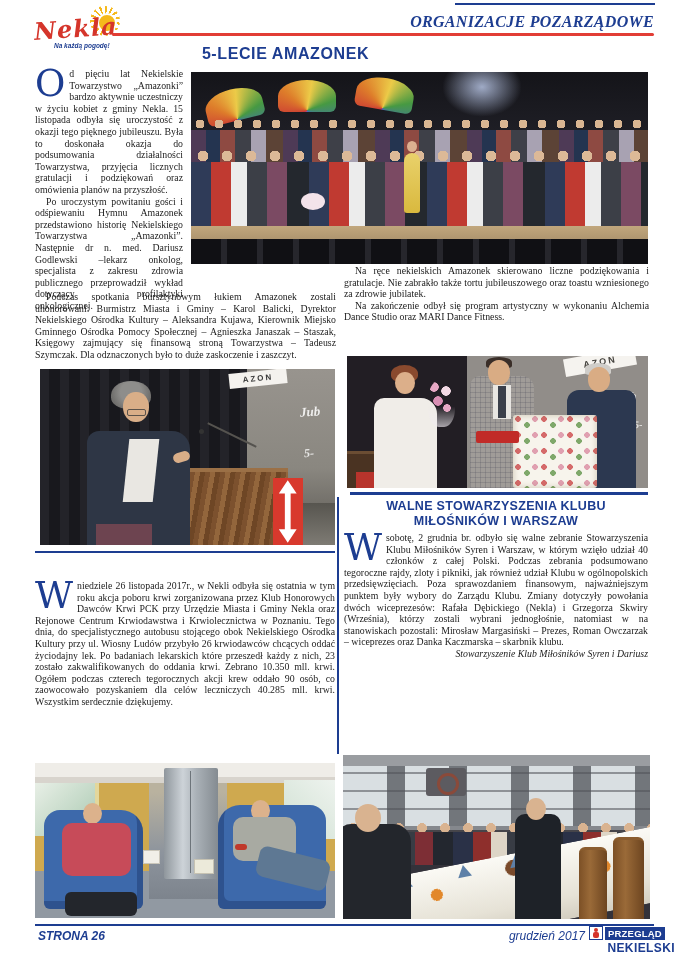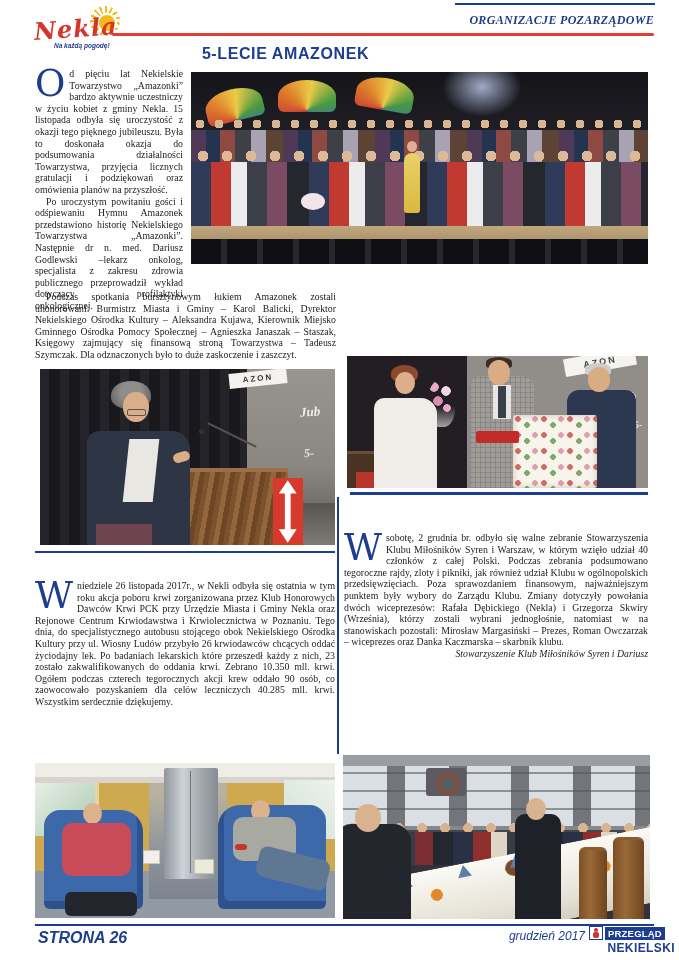--- a/index.html
+++ b/index.html
@@ -12,21 +12,21 @@
   .sun{position:absolute;left:62px;top:0px;width:30px;height:30px;
        background:repeating-conic-gradient(#f5b91c 0 9deg, transparent 9deg 24deg);border-radius:50%;}
   .sun-core{position:absolute;left:69px;top:7px;width:16px;height:16px;background:#f5b91c;border-radius:50%;
             border:2px solid #fff;}
   .logo-text{position:absolute;left:6px;top:8px;font-family:"DejaVu Serif",serif;font-style:italic;
              font-weight:bold;font-size:24px;color:#d5352b;transform:rotate(-4deg);letter-spacing:1px;}
   .logo-tag{position:absolute;left:26px;top:36px;font-family:"Liberation Sans",sans-serif;
             font-style:italic;font-weight:bold;font-size:6.5px;color:#1d3d91;}
   .topline-blue{left:455px;top:3px;width:200px;height:2px;background:#1d3d91;}
   .section-label{right:25px;top:13px;font-family:"Liberation Serif",serif;font-weight:bold;
-                 font-style:italic;font-size:12px;color:#1d3d91;letter-spacing:.3px;}
+                 font-style:italic;font-size:16px;color:#1d3d91;letter-spacing:.3px;}
   .red-line{left:112px;top:33px;width:542px;height:3px;background:#e23d35;border-radius:2px;}
 
   
   .h-main{left:0;top:45px;width:571px;text-align:center;font-family:"Liberation Sans",sans-serif;
           font-weight:bold;font-size:16px;color:#1d3d91;letter-spacing:.6px;}
   .h-sub{font-family:"Liberation Sans",sans-serif;font-weight:bold;color:#1d3d91;text-align:center;letter-spacing:.3px;}
   .body-text{font-size:9.8px;line-height:11.6px;text-align:justify;}
   .body-text p{margin:0;}
   .body-text p.ind{text-indent:11px;}
   .dropcap{float:left;font-family:"DejaVu Serif",serif;font-size:37px;line-height:29px;
@@ -41,21 +41,21 @@
   .krew-title{left:35px;top:558px;width:300px;font-size:13px;}
   .krew-col{left:35px;top:580px;width:300px;}
   .walne-hr{left:350px;top:492px;width:298px;height:3px;}
   .v-divider{left:337px;top:497px;width:2px;height:257px;background:#1d3d91;}
   .walne-title{left:344px;top:499px;width:304px;font-size:12.5px;line-height:15px;}
   .walne-col{left:344px;top:532px;width:304px;}
 
   
   .footer-line{left:35px;top:924px;width:619px;height:2px;background:#1d3d91;}
   .footer-page{left:38px;top:929px;font-family:"Liberation Sans",sans-serif;font-weight:bold;
-               font-style:italic;font-size:16px;color:#1d3d91;}
+               font-style:italic;font-size:12px;color:#1d3d91;}
   .footer-date{right:94px;top:929px;font-family:"Liberation Sans",sans-serif;font-style:italic;
                font-size:12px;color:#1d3d91;}
   .brand{right:4px;top:926px;width:86px;}
   .brand-row{display:flex;align-items:center;gap:2px;}
   .crest{width:12px;height:12px;background:#fff;border:1px solid #1d3d91;position:relative;}
   .crest-head{position:absolute;left:4px;top:1px;width:4px;height:4px;background:#d5352b;border-radius:50%;}
   .crest-body{position:absolute;left:3px;top:5px;width:6px;height:6px;background:#d5352b;border-radius:2px;}
   .brand-top{background:#1d3d91;color:#fff;font-family:"Liberation Sans",sans-serif;font-weight:bold;
              font-size:9.5px;padding:1px 3px;letter-spacing:.2px;}
   .brand-bottom{color:#1d3d91;font-family:"Liberation Sans",sans-serif;font-weight:bold;font-size:12px;
@@ -225,20 +225,22 @@
     <div class="abs ph1-dancer-head"></div>
     <div class="abs ph1-tutu"></div>
     <div class="abs ph1-chairs"></div>
   </div>
 
   <div class="abs p3-block body-text">
     <p class="ind"><span>Podczas spotkania bursztynowym łukiem Amazonek zostali uhonorowani: Burmistrz Miasta i Gminy – Karol Balicki, Dyrektor Nekielskiego Ośrodka Kultury – Aleksandra Kujawa, Kierownik Miejsko Gminnego Ośrodka Pomocy Społecznej – Agnieszka Janaszak – Staszak, Księgowy zajmujący się finansową stroną Towarzystwa – Tadeusz Szymczak. Dla odznaczonych było to duże zaskoczenie i zaszczyt.</span></p>
   </div>
 
   <div class="abs amaz-right body-text">
+    <p class="ind"><span>Na ręce nekielskich Amazonek skierowano liczne podziękowania i gratulacje. Nie zabrakło także tortu jubileuszowego oraz toastu wzniesionego za zdrowie jubilatek.</span></p>
+    <p class="ind"><span>Na zakończenie odbył się program artystyczny w wykonaniu Alchemia Dance Studio oraz MARI Dance Fitness.</span></p>
   </div>
 
   <div class="photo photo2">
     <div class="abs ph2-screen"></div>
     <div class="abs ph2-screen-t1">Jub</div>
     <div class="abs ph2-screen-t2">5-</div>
     <div class="abs ph2-sign">AZON</div>
     <div class="abs ph2-floor"></div>
     <div class="abs ph2-hair"></div>
     <div class="abs ph2-head"></div>
@@ -298,20 +300,24 @@
     <div class="abs ph4-man-r-head"></div>
     <div class="abs ph4-man-r-torso"></div>
     <div class="abs ph4-man-r-legs"></div>
     <div class="abs ph4-cuff"></div>
     <div class="abs ph4-box1"></div>
     <div class="abs ph4-box2"></div>
   </div>
 
   <div class="abs walne-hr rule-blue"></div>
   <div class="abs v-divider"></div>
+  <div class="abs walne-title h-sub">
+    <div>WALNE STOWARZYSZENIA KLUBU</div>
+    <div>MIŁOŚNIKÓW I WARSZAW</div>
+  </div>
   <div class="abs walne-col body-text">
     <p><span class="dropcap">W</span><span>sobotę, 2 grudnia br. odbyło się walne zebranie Stowarzyszenia Klubu Miłośników Syren i Warszaw, w którym wzięło udział 40 członków z całej Polski. Podczas zebrania podsumowano tegoroczne rajdy, zloty i pikniki, jak również udział Klubu w ogólnopolskich przedsięwzięciach. Poza sprawozdaniem finansowym, najważniejszym punktem były wybory do Zarządu Klubu. Zmiany dotyczyły powołania dwóch wiceprezesów: Rafała Dębickiego (Nekla) i Grzegorza Skwiry (Września), którzy zostali wybrani jednogłośnie, natomiast w na stanowiskach pozostali: Mirosław Margasiński – Prezes, Roman Owczarzak – wiceprezes oraz Danka Kaczmarska – skarbnik klubu.</span></p>
     <p class="byline">Stowarzyszenie Klub Miłośników Syren i Dariusz</p>
   </div>
 
   <div class="photo photo5">
     <div class="abs ph5-windows"></div>
     <div class="abs ph5-banner">
       <div class="ph5-banner-circle"></div>
     </div>

